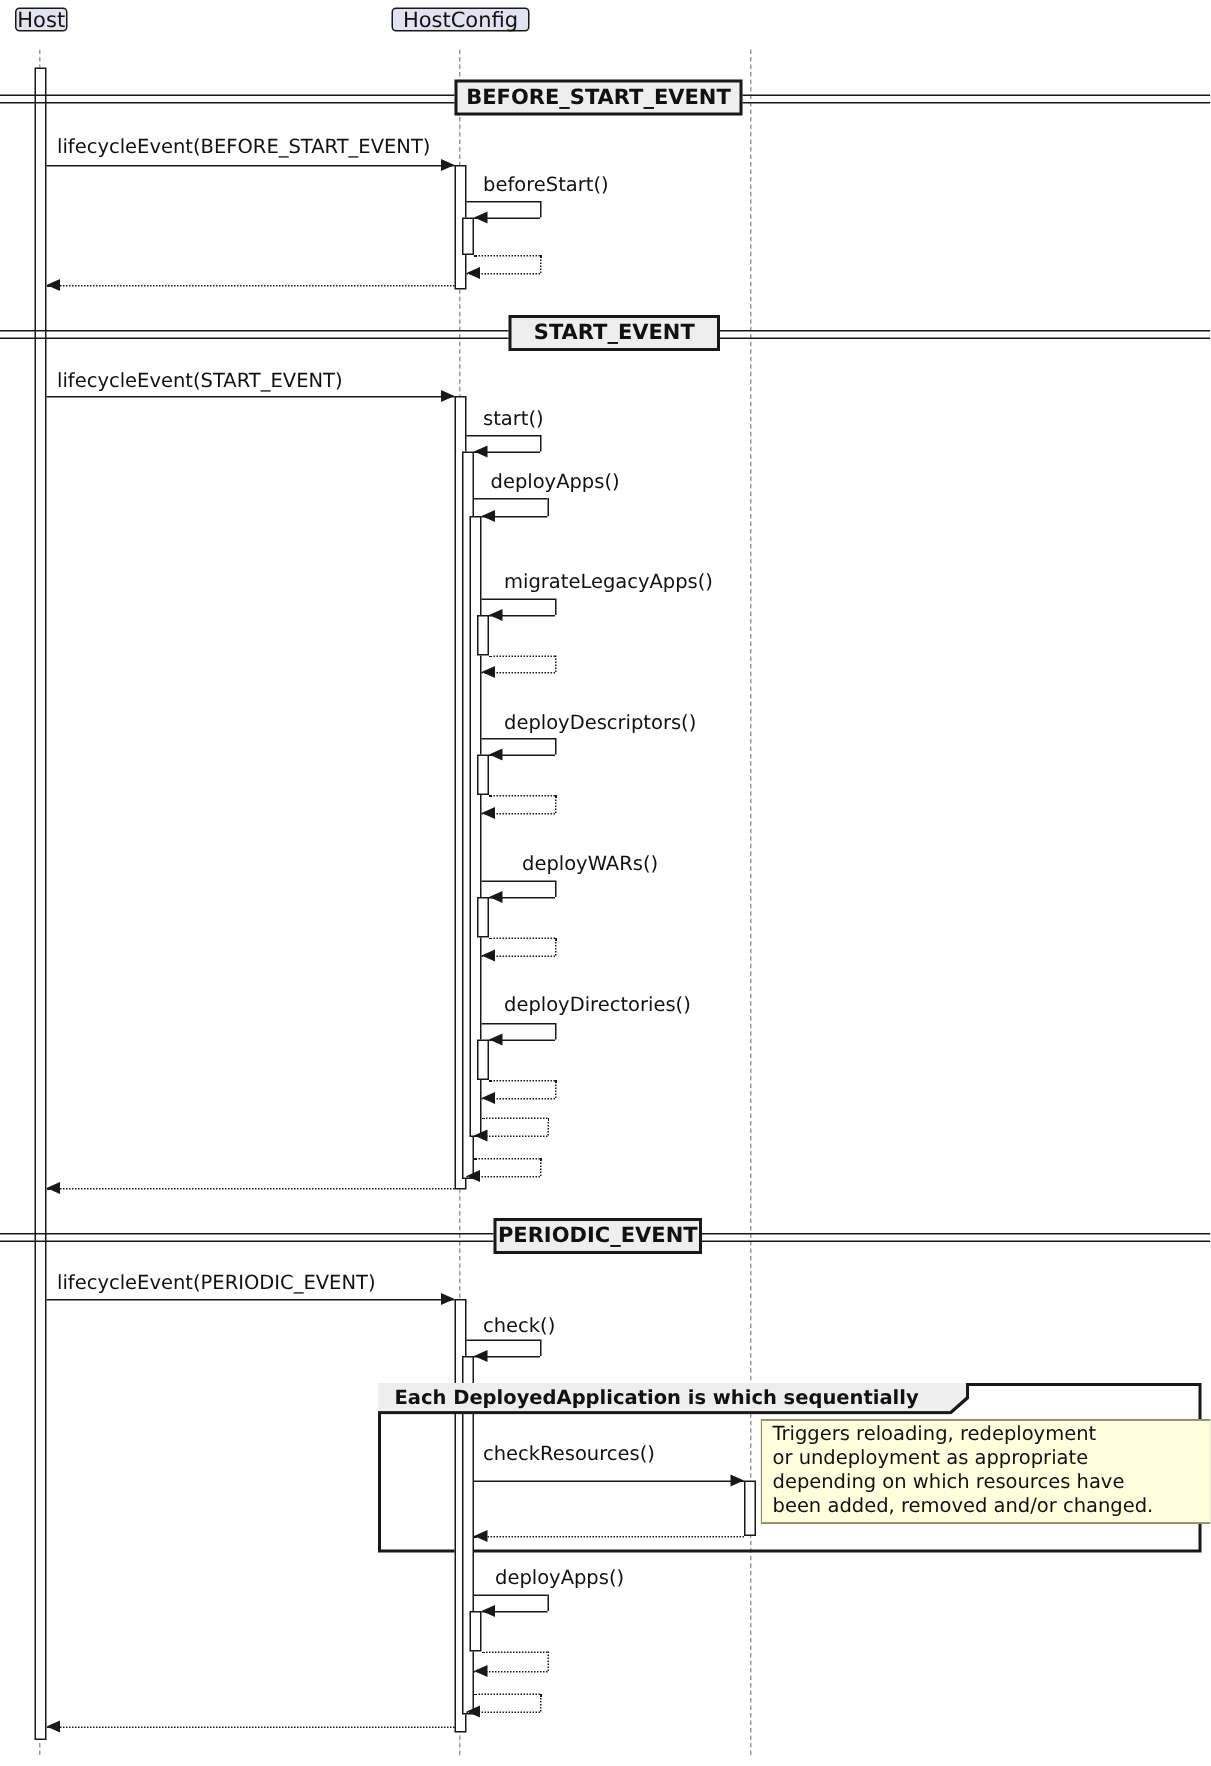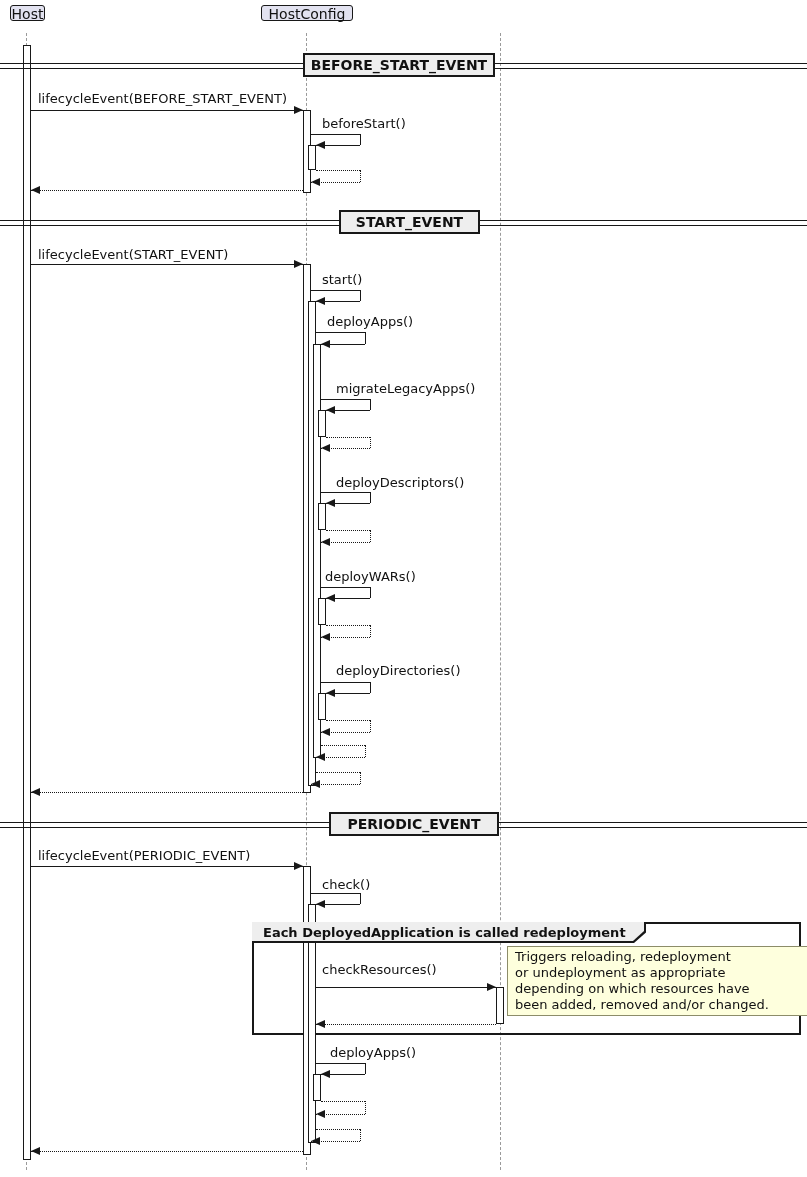--- a/index.html
+++ b/index.html
@@ -121,21 +121,21 @@
   <div class="ln" style="left:321px;top:492px;width:49px;"></div>
   <div class="vln" style="left:370px;top:492px;height:11px;"></div>
   <div class="ln" style="left:326px;top:503px;width:44px;"></div>
   <div class="ahl" style="left:326px;top:499px;"></div>
   <div class="bar" style="left:318px;top:503px;height:27px;"></div>
   <div class="lnd" style="left:326px;top:530px;width:44px;"></div>
   <div class="vlnd" style="left:370px;top:530px;height:12px;"></div>
   <div class="lnd" style="left:321px;top:542px;width:49px;"></div>
   <div class="ahl" style="left:321px;top:538px;"></div>
 
-  <div class="lbl" style="left:325px;top:569px;text-align:center;">deployWARs()</div>
+  <div class="lbl" style="left:348px;top:569px;text-align:center;">deployWARs()</div>
   <div class="ln" style="left:321px;top:587px;width:49px;"></div>
   <div class="vln" style="left:370px;top:587px;height:11px;"></div>
   <div class="ln" style="left:326px;top:598px;width:44px;"></div>
   <div class="ahl" style="left:326px;top:594px;"></div>
   <div class="bar" style="left:318px;top:598px;height:27px;"></div>
   <div class="lnd" style="left:326px;top:625px;width:44px;"></div>
   <div class="vlnd" style="left:370px;top:625px;height:12px;"></div>
   <div class="lnd" style="left:321px;top:637px;width:49px;"></div>
   <div class="ahl" style="left:321px;top:633px;"></div>
 
@@ -158,41 +158,41 @@
   <div class="lnd" style="left:316px;top:772px;width:44px;"></div>
   <div class="vlnd" style="left:360px;top:772px;height:12px;"></div>
   <div class="lnd" style="left:311px;top:784px;width:49px;"></div>
   <div class="ahl" style="left:311px;top:780px;"></div>
 
   <div class="lnd" style="left:31px;top:792px;width:272px;"></div>
   <div class="ahl" style="left:31px;top:788px;"></div>
 
   <div class="divln" style="top:822px;"></div>
   <div class="divln" style="top:827px;"></div>
-  <div class="divbox" style="left:329px;top:812px;width:170px;">
+  <div class="divbox" style="left:329px;top:812px;width:139px;">
     <span>PERIODIC_EVENT</span>
   </div>
 
   <div class="lbl" style="left:38px;top:848px;">lifecycleEvent(PERIODIC_EVENT)</div>
   <div class="ln" style="left:31px;top:866px;width:272px;"></div>
   <div class="ahr" style="left:294px;top:862px;"></div>
   <div class="bar" style="left:303px;top:866px;height:289px;"></div>
 
   <div class="lbl" style="left:322px;top:877px;">check()</div>
   <div class="ln" style="left:311px;top:893px;width:49px;"></div>
   <div class="vln" style="left:360px;top:893px;height:11px;"></div>
   <div class="ln" style="left:316px;top:904px;width:44px;"></div>
   <div class="ahl" style="left:316px;top:900px;"></div>
   <div class="bar" style="left:308px;top:904px;height:239px;"></div>
 
   <div class="grp" style="left:252px;top:922px;width:549px;height:113px;"></div>
   <div class="grp-head" style="left:252px;top:922px;width:394px;height:21px;">
     <div class="grp-head-in"></div>
   </div>
-  <div class="grp-title" style="left:263px;top:925px;">Each DeployedApplication is called redeployment</div>
+  <div class="grp-title" style="left:263px;top:925px;">Each DeployedApplication is which sequentially</div>
 
   <div class="note" style="left:507px;top:946px;width:283px;height:70px;">
     <div class="note-in"></div>
     <div class="note-fold" style="right:0;top:0;"></div>
     <div class="note-txt">Triggers reloading, redeployment
 or undeployment as appropriate
 depending on which resources have
 been added, removed and/or changed.</div>
   </div>
 

